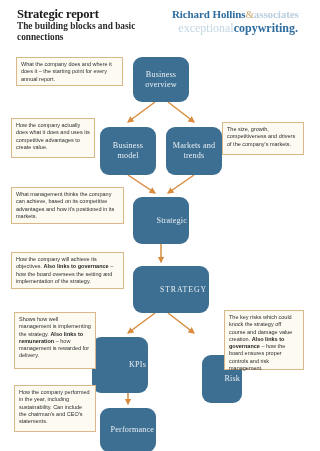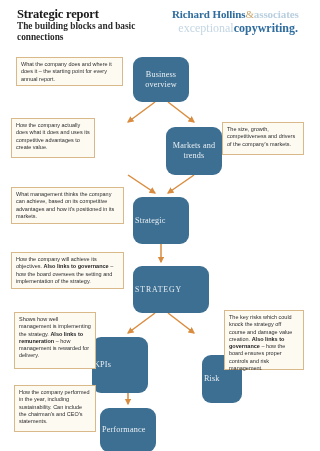--- a/index.html
+++ b/index.html
@@ -67,21 +67,21 @@
   #arrow-layer { position: absolute; left: 0; top: 0; width: 312px; height: 411px; }
 
   
   .node {
     position: absolute;
     background: #3d6f92;
     border-radius: 9px;
     box-sizing: border-box;
     display: flex;
     align-items: center;
-    justify-content: flex-start;
+    justify-content: flex-end;
     text-align: center;
     color: #e8eef3;
     font-family: "Liberation Serif", serif;
     font-size: 8.2px;
     line-height: 10px;
     letter-spacing: 0.15px;
     padding: 2px;
   }
   .node.caps { letter-spacing: 0.9px; font-size: 7.8px; }
 
@@ -129,20 +129,23 @@
       <path d="M155,273 L128,293"></path>
       <path d="M168,273 L194,293"></path>
       <path d="M128,345 L128,364"></path>
     </g>
   </svg>
 
   <div class="node" style="left:133px; top:17px;  width:56px; height:45px;">
     <span>Business overview</span>
   </div>
 
+  <div class="node" style="left:100px; top:87px;  width:56px; height:48px;">
+    <span>Business model</span>
+  </div>
 
   <div class="node" style="left:166px; top:87px;  width:56px; height:48px;">
     <span>Markets and trends</span>
   </div>
 
   <div class="node" style="left:133px; top:157px; width:56px; height:47px;">
     <span>Strategic</span>
   </div>
 
   <div class="node caps" style="left:133px; top:226px; width:76px; height:47px;">

